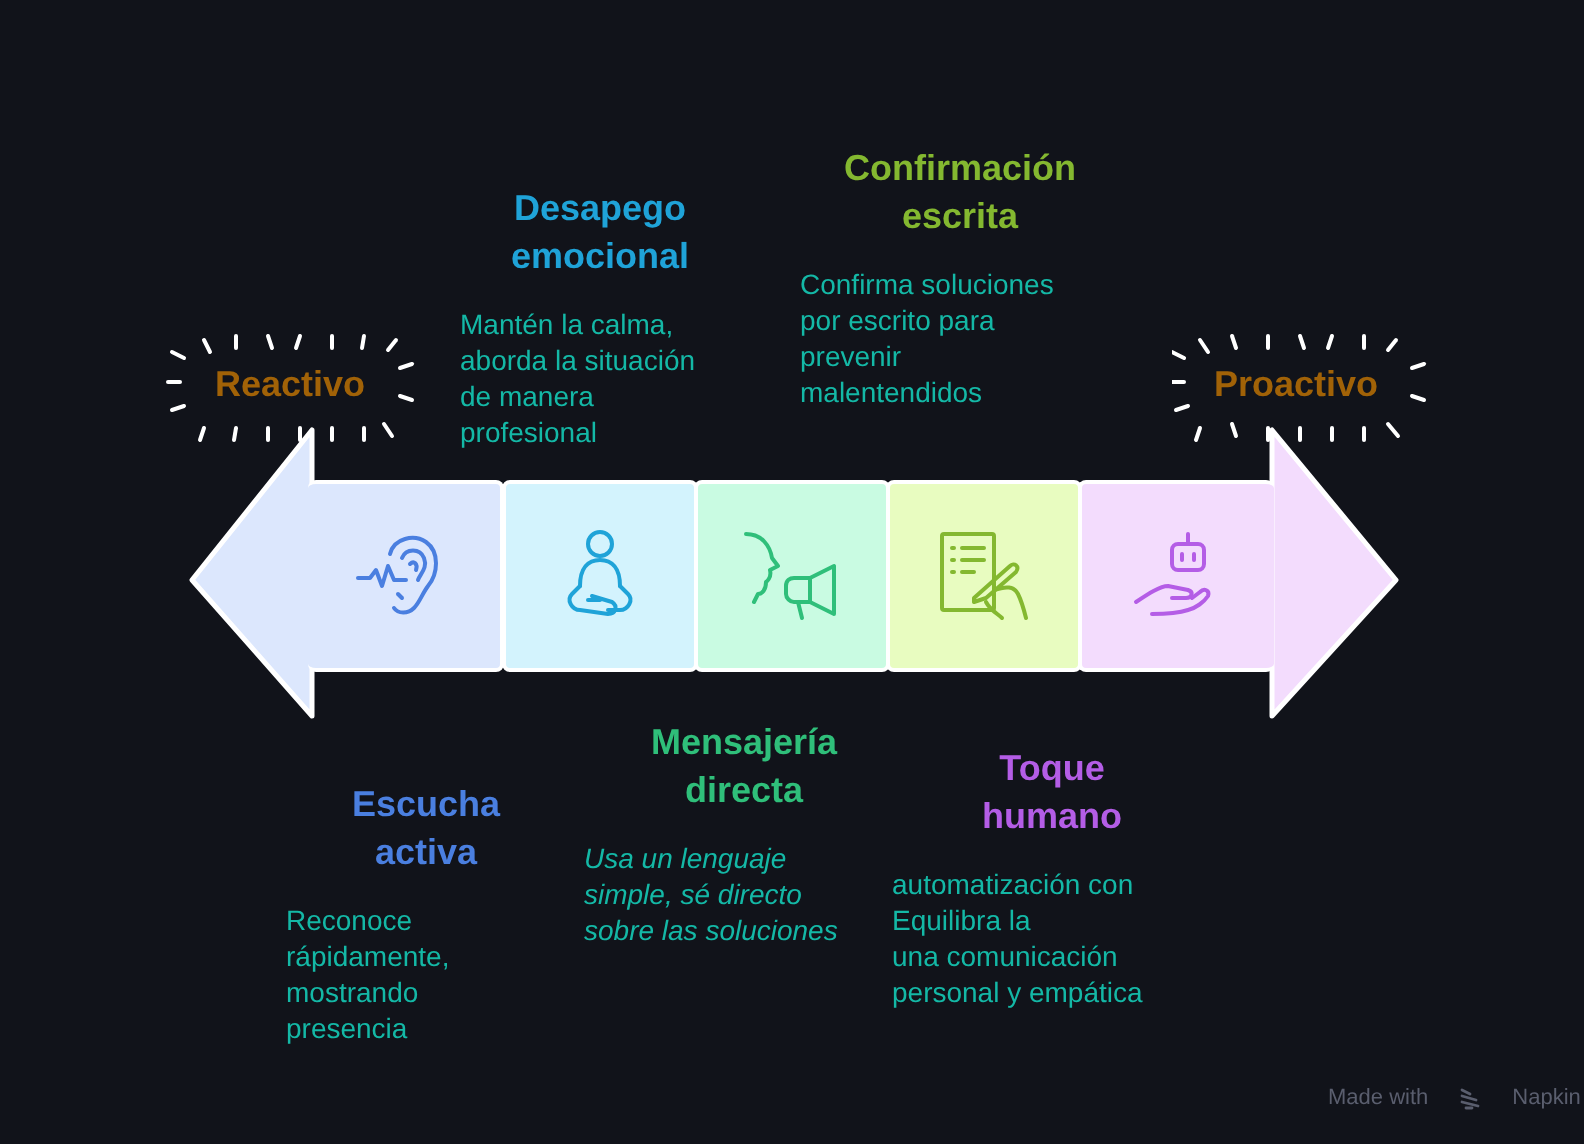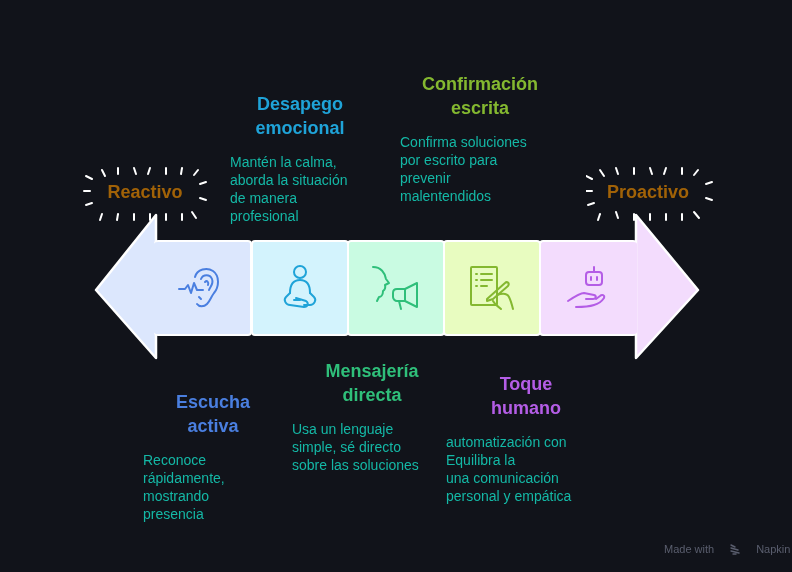--- a/index.html
+++ b/index.html
@@ -156,21 +156,21 @@
     <div>rápidamente,</div>
     <div>mostrando</div>
     <div>presencia</div>
   </div>
 </div>
 <div class="abs" style="left:292px;top:359px;width:160px;">
   <div class="title" style="color:#2fbf7a;">
     <div>Mensajería</div>
     <div>directa</div>
   </div>
-  <div class="desc" style="margin-top:13px;">
+  <div class="desc" style="margin-top:13px;font-style:italic;">
     <div>Usa un lenguaje</div>
     <div>simple, sé directo</div>
     <div>sobre las soluciones</div>
   </div>
 </div>
 <div class="abs" style="left:446px;top:372px;width:160px;">
   <div class="title" style="color:#b45de6;">
     <div>Toque</div>
     <div>humano</div>
   </div>

